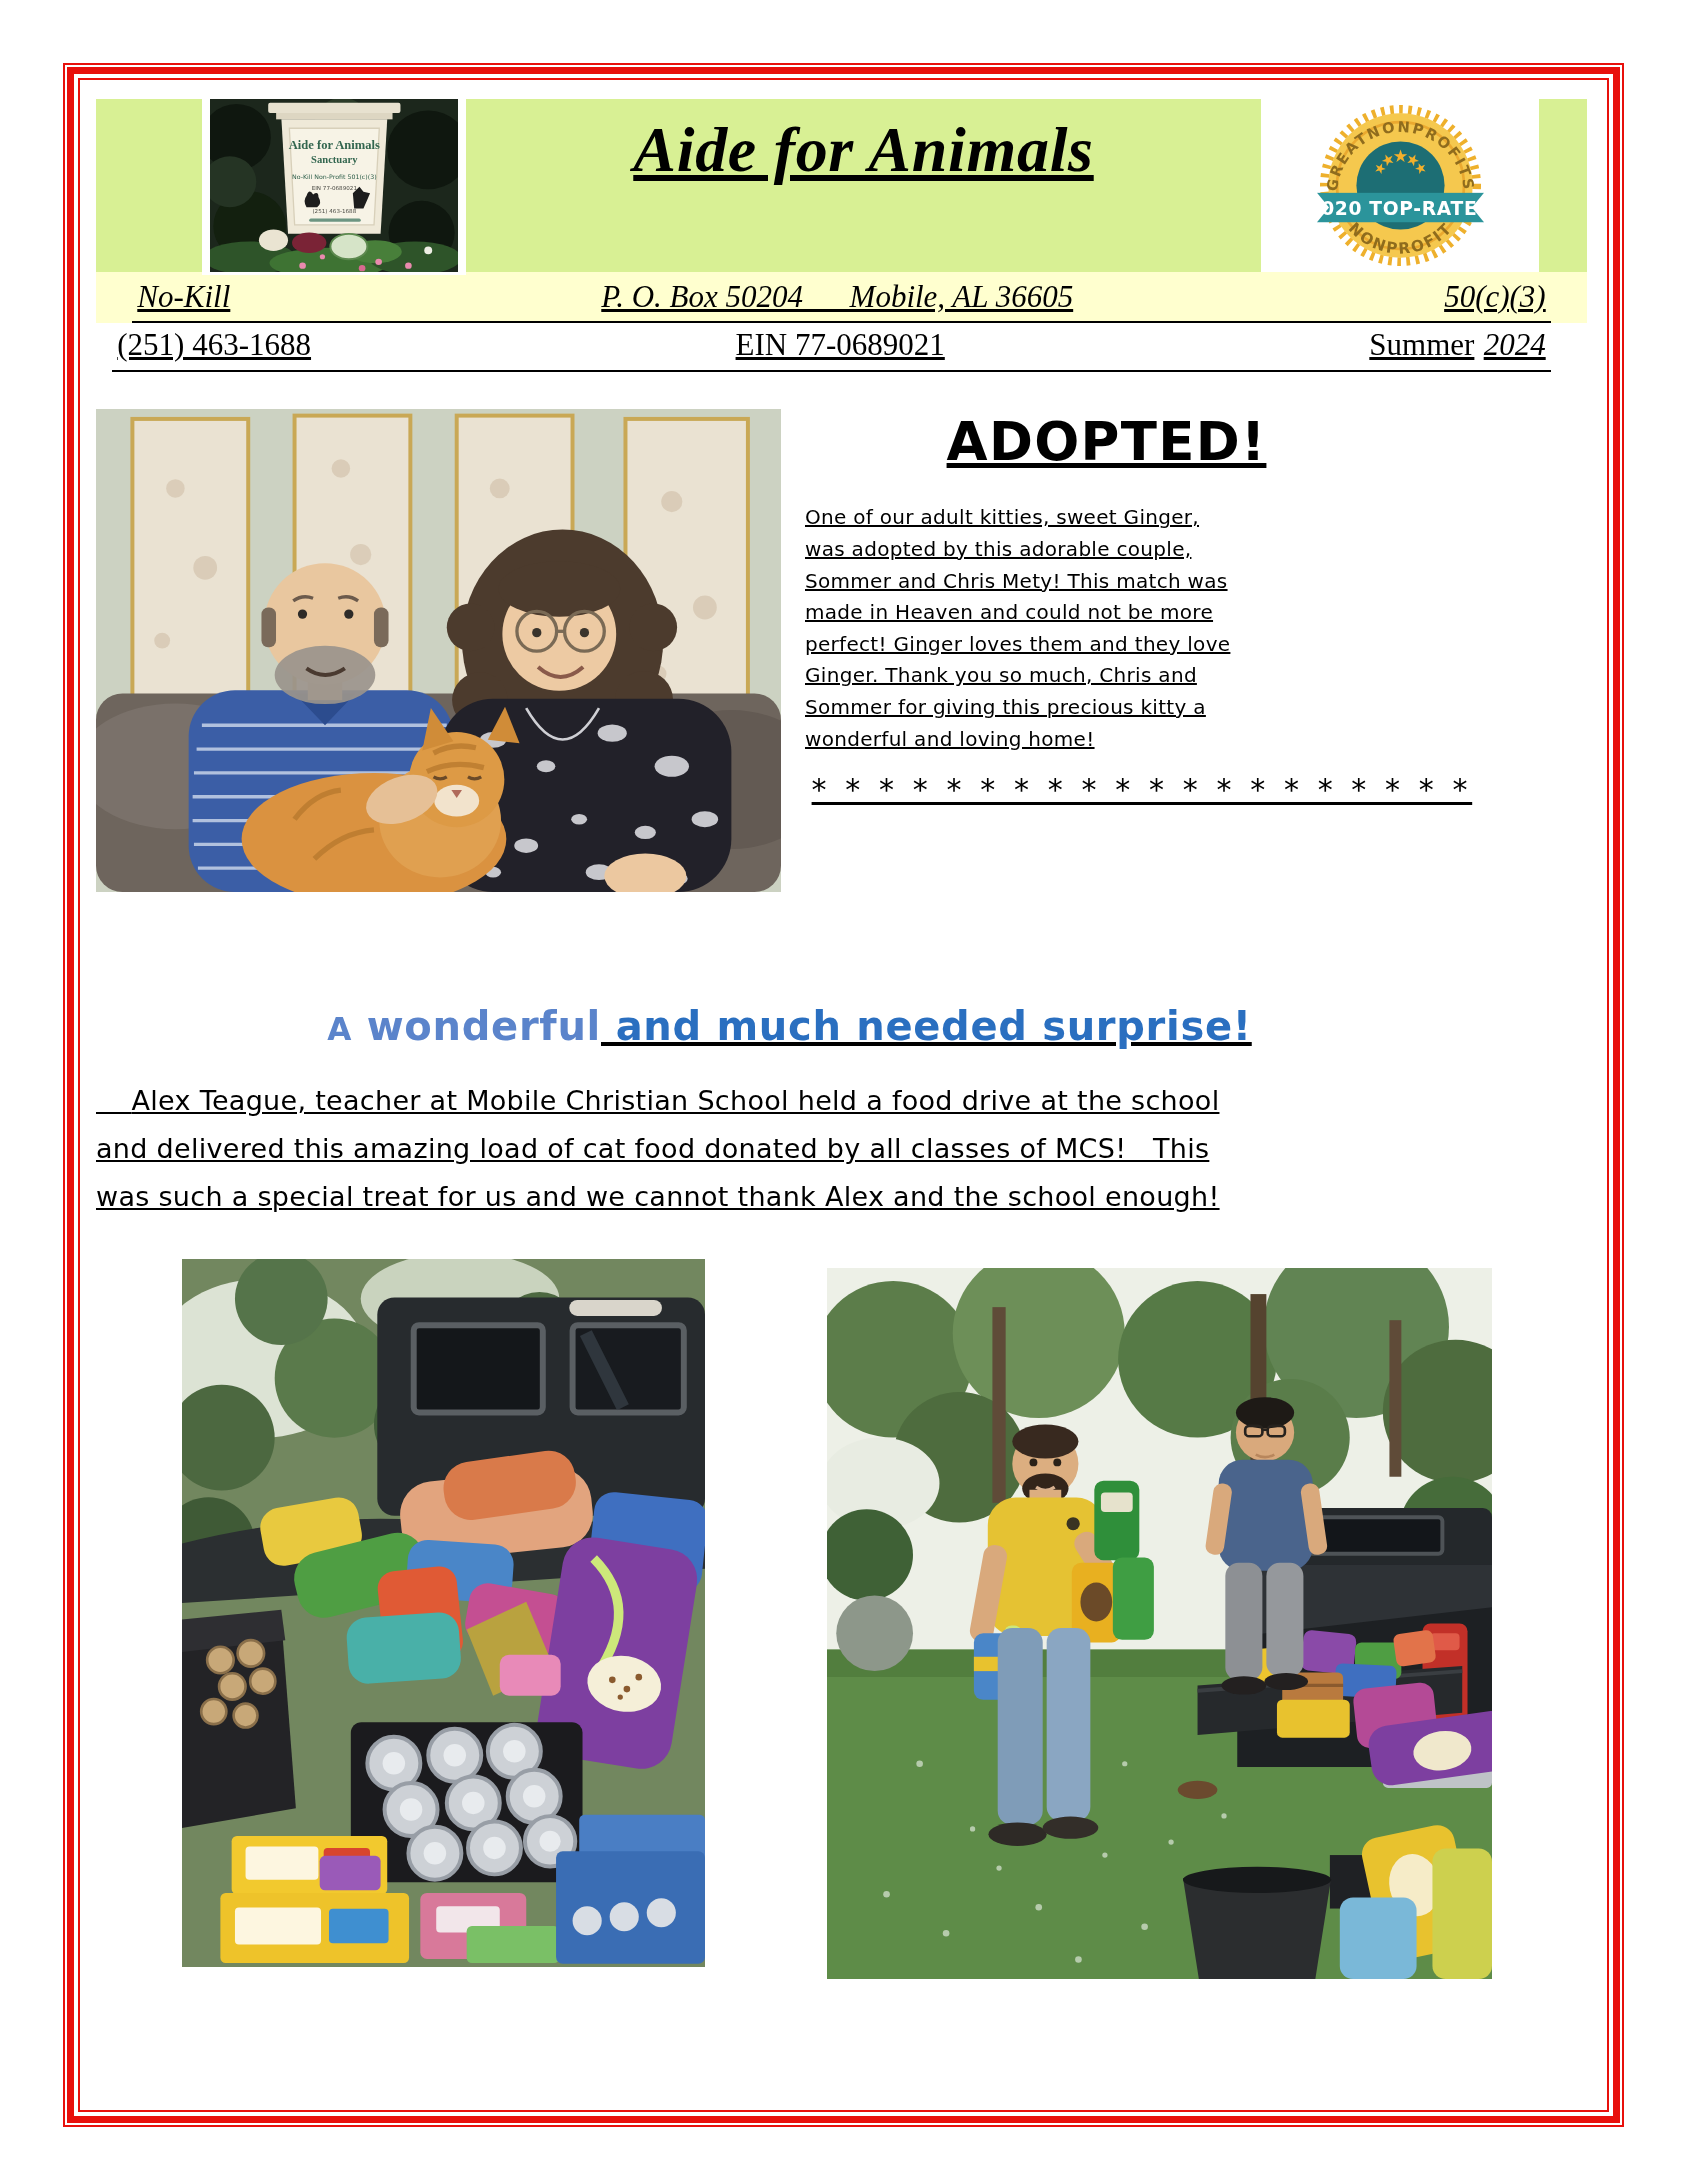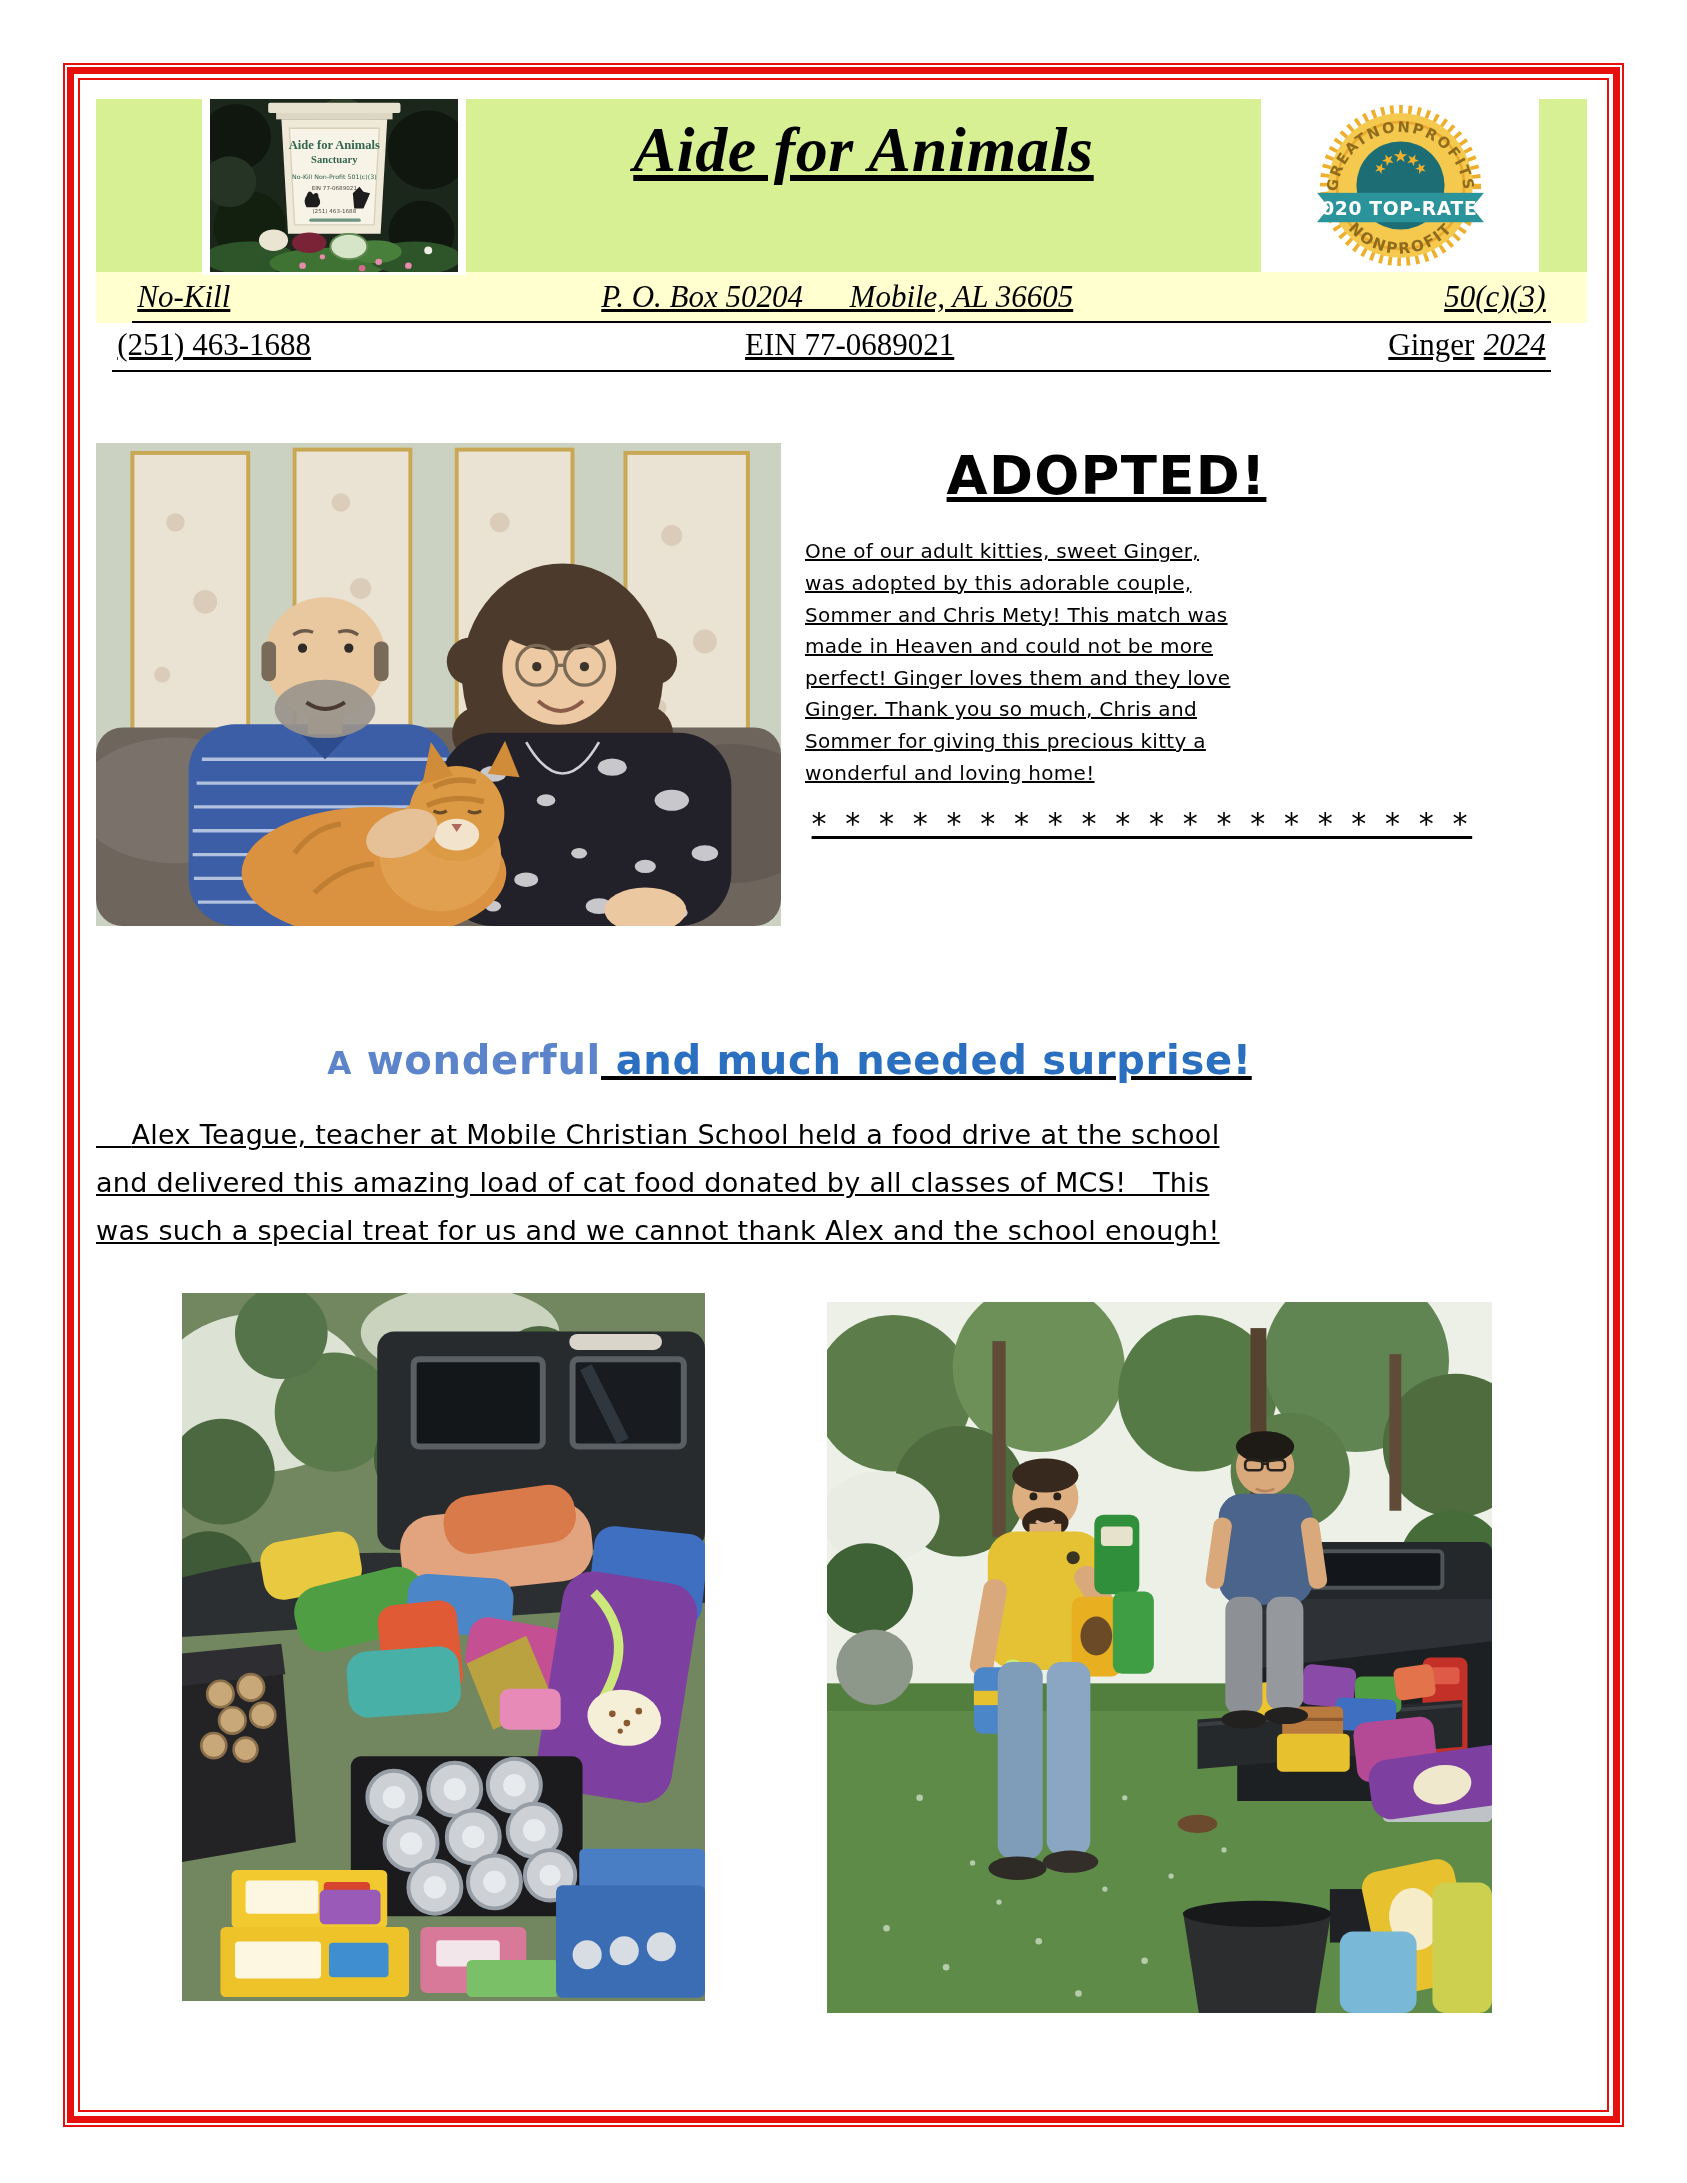--- a/index.html
+++ b/index.html
@@ -38,21 +38,21 @@
   .strip1{background:var(--strip-yellow);margin:0 4px 0 0;padding:2.6px 0 0;text-align:right;}
   .rowline{display:flex;justify-content:space-between;align-items:baseline;
            margin:0 36px;border-bottom:2.6px solid #000;
            font-family:"Liberation Serif",serif;font-size:31px;padding:4px 5.3px 6.6px;}
   .rowline .ctr{white-space:pre;}
   .row1{font-style:italic;}
   .row2{background:#fff;margin:0 40px 0 16px;}
   .row2 .year{font-style:italic;margin-left:9.3px;}
 
   
-  .main{display:flex;gap:24px;margin-top:71px;}
+  .main{display:flex;gap:24px;margin-top:37px;}
   .photo-couple{width:685px;height:483px;flex:none;}
   .adopted-col{flex:1;padding-right:4px;}
   .adopted-h{text-align:center;font-size:53px;letter-spacing:1.3px;margin:2.6px 179px 30px 0;}
   .adopted-body{font-size:20px;line-height:1.58;letter-spacing:0.3px;white-space:pre-line;}
   .stars-row{font-size:30px;letter-spacing:4.6px;margin-top:17px;padding-left:6.6px;}
 
   
   .surprise-h{text-align:center;font-size:40px;font-weight:bold;letter-spacing:0.7px;
               margin:111px 132px 0 0;}
   .h-light{color:var(--heading-blue-light);display:inline-block;margin-left:24px;}
@@ -146,21 +146,21 @@
     <div class="strip1">
       <div class="rowline row1">
         <span>No-Kill</span>
         <span class="ctr">P. O. Box 50204      Mobile, AL 36605</span>
         <span>50(c)(3)</span>
       </div>
     </div>
     <div class="rowline row2">
       <span>(251) 463-1688</span>
       <span class="ctr">EIN 77-0689021</span>
-      <span><span>Ginger</span><span class="year">2024</span></span>
+      <span><span>Summer</span><span class="year">2024</span></span>
     </div>
 
     <div class="main">
 
       <svg class="photo-couple" viewBox="0 0 1035 730" preserveAspectRatio="none">
         <rect width="1035" height="730" fill="#ccd2c2"></rect>
         <g fill="#eae2d2" stroke="#c9a855" stroke-width="6">
           <rect x="55" y="15" width="175" height="450"></rect>
           <rect x="300" y="10" width="175" height="430"></rect>
           <rect x="545" y="10" width="175" height="420"></rect>

